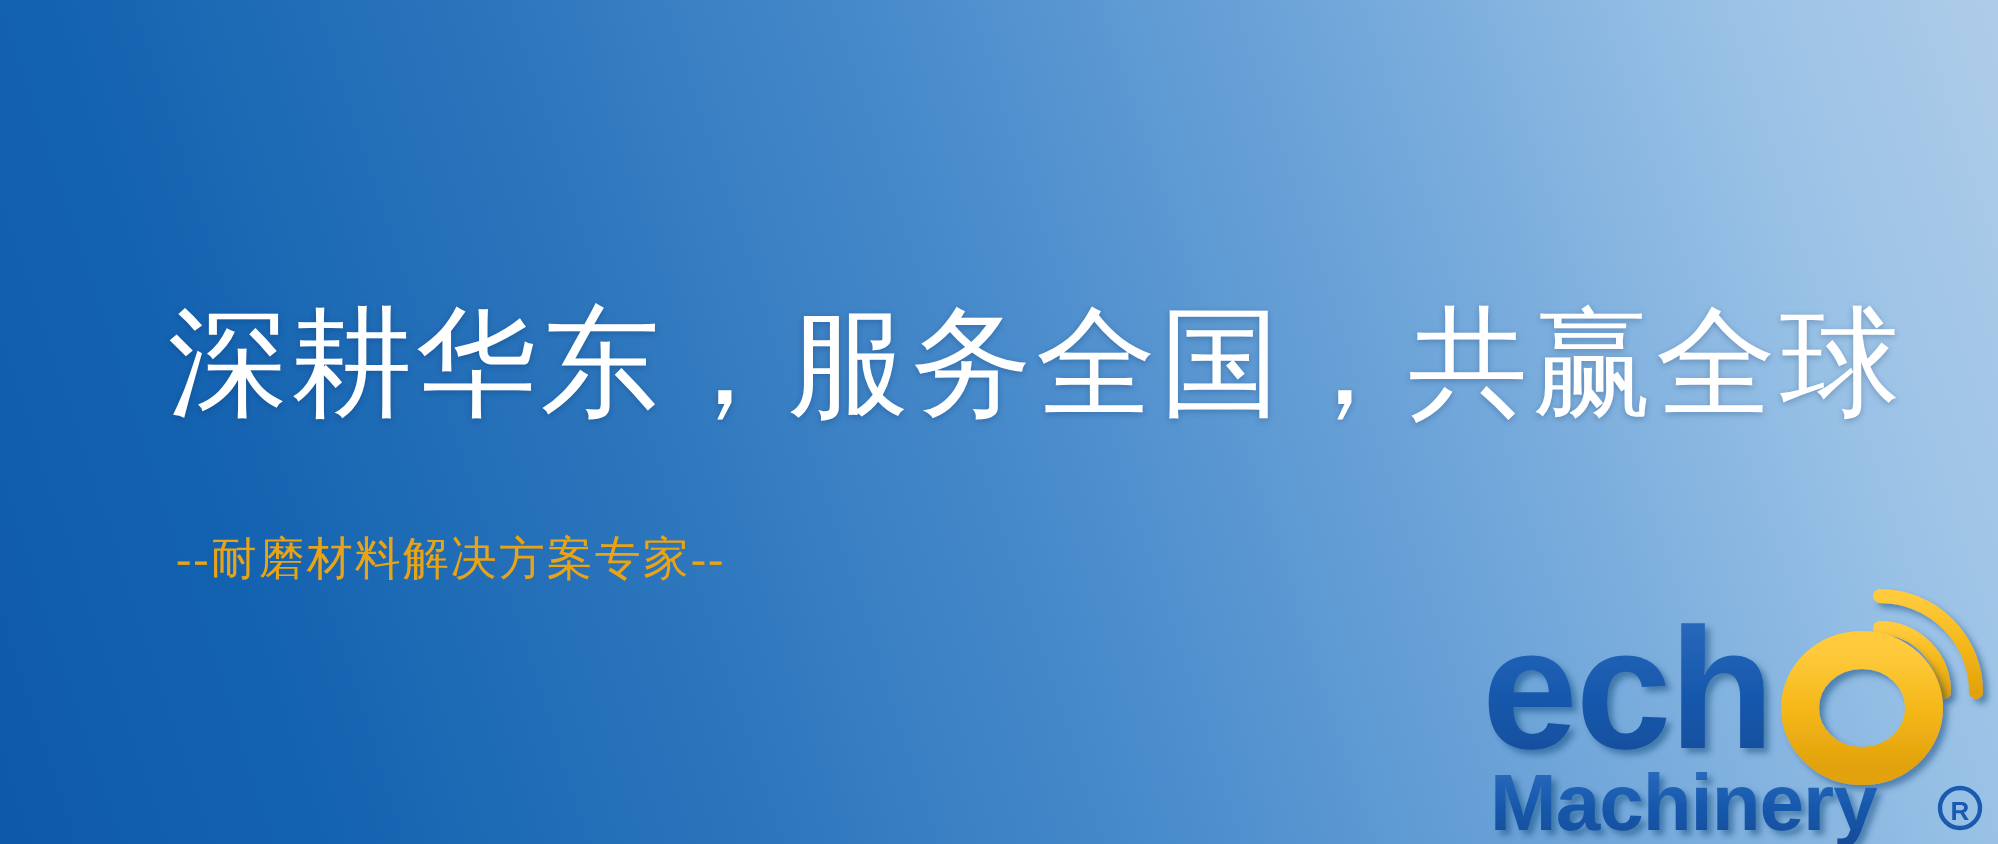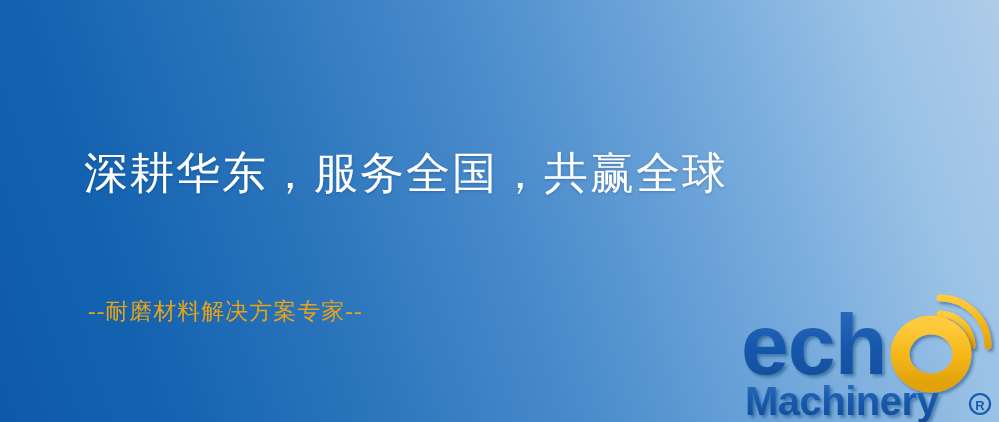--- a/index.html
+++ b/index.html
@@ -25,40 +25,39 @@
     font-family: "Liberation Sans", sans-serif;
     user-select: none;
   }
 
   
   #headline {
     position: absolute;
     left: 84px;
     top: 152px;
     font-family: "Liberation Serif", "DejaVu Serif", serif;
-    font-size: 44px;
+    font-size: 60px;
     line-height: 1;
     color: #ffffff;
     letter-spacing: 2px;
     white-space: nowrap;
     text-shadow: 0 1px 3px rgba(0, 40, 90, 0.28);
   }
 
   
   #subtitle {
     position: absolute;
     left: 88px;
     top: 268px;
     font-family: "Liberation Serif", "DejaVu Serif", serif;
     font-size: 23px;
     line-height: 1;
     color: #e8a317;
     letter-spacing: 1px;
     white-space: nowrap;
-    margin-top: 32px;
   }
 
   
   #logo {
     position: absolute;
     right: 0px;
     bottom: -4px;
     width: 262px;
     height: 140px;
   }

